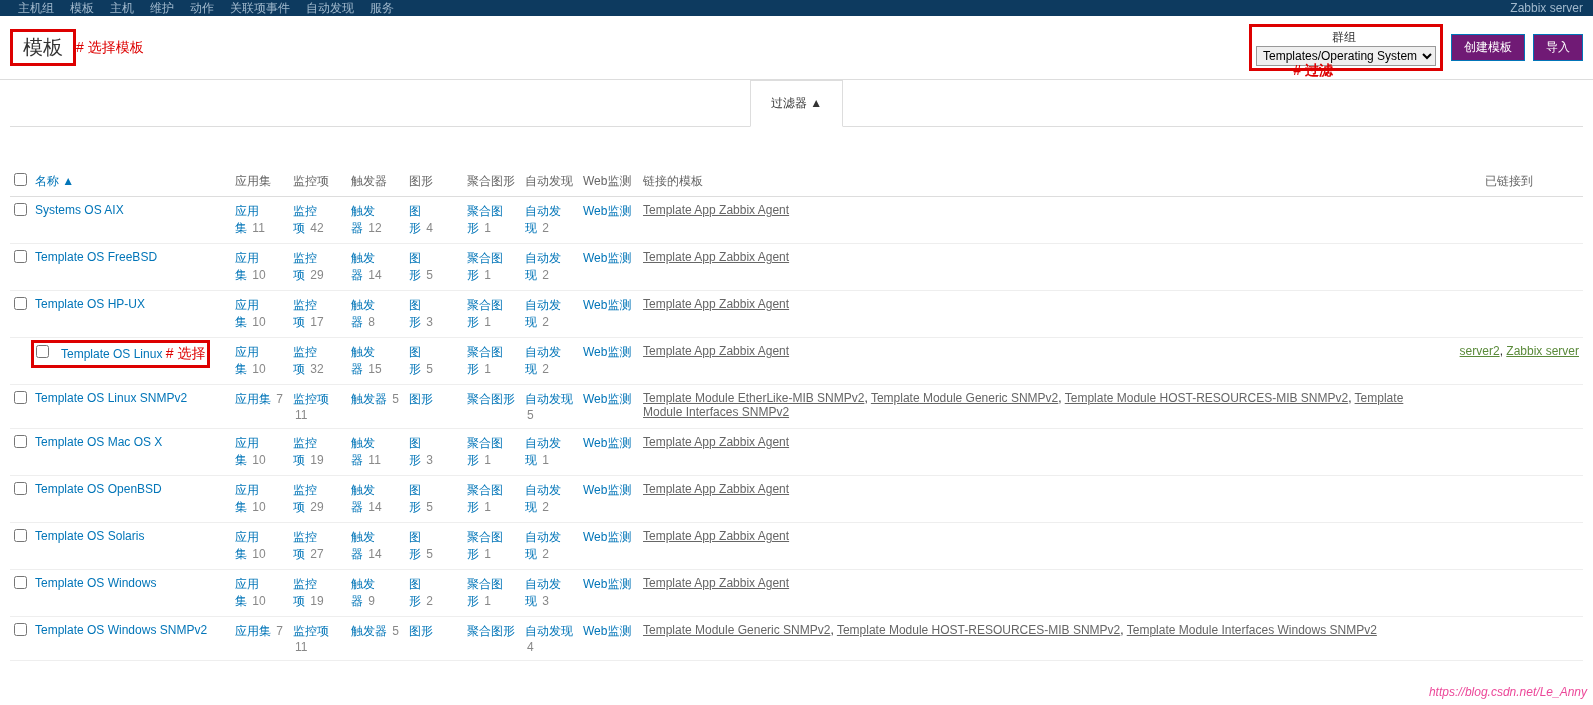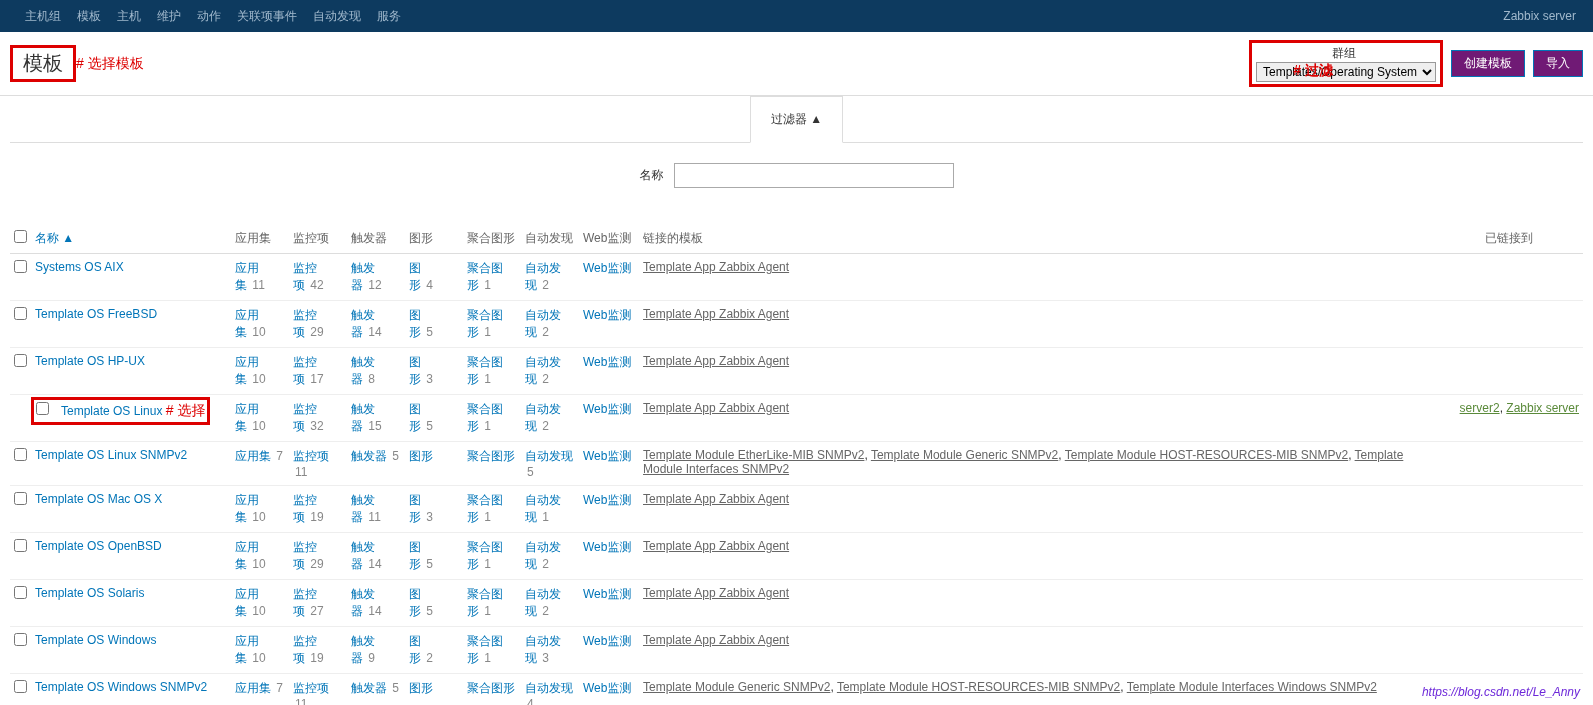--- a/index.html
+++ b/index.html
@@ -1,17 +1,17 @@
 <!DOCTYPE html>
 <html><head>
 <meta charset="utf-8">
 <style>
 * { box-sizing: border-box; margin: 0; padding: 0; }
 body { font-family: Arial, sans-serif; font-size: 12px; background: #fff; color: #333; }
-.top-nav { background: #0d3a5f; height: 32px; display: flex; align-items: center; padding: 0 17px; }
+.top-nav { background: #0d3a5f; height: 16px; display: flex; align-items: center; padding: 0 10px; }
 .top-nav-item { color: #a0b8cc; padding: 0 8px; font-size: 12px; }
 .top-nav-right { margin-left: auto; color: #a0b8cc; font-size: 12px; }
 .header-row { display: flex; align-items: center; padding: 8px 10px; border-bottom: 1px solid #ddd; }
 .title-box { font-size: 20px; padding: 2px 10px; border: 3px solid #d00; }
 .anno-red { color: #d00; font-size: 14px; font-weight: normal; }
 .header-spacer { flex: 1; }
 .group-box { display: flex; align-items: center; border: 3px solid #d00; padding: 2px 4px; flex-direction: column; }
 .group-label { margin-right: 4px; font-size: 12px; }
 .group-select { border: 1px solid #999; font-size: 12px; padding: 1px 2px; width: 180px; }
 .btn { padding: 4px 12px; font-size: 12px; margin-left: 8px; cursor: pointer; border: 1px solid; }
@@ -35,21 +35,21 @@
 .link-u { color: #666; text-decoration: underline; }
 .link-g { color: #5a8a3a; text-decoration: underline; }
 .cnt { color: #888; margin-left: 2px; margin-top: 45px; }
 .sel-box { border: 3px solid #d00; padding: 2px; display: inline-block; margin: -4px; }
 .col-name { width: 200px; }
 .col-narrow { width: 58px; }
 .col-web { width: 60px; }
 .col-linked { }
 .col-linkedto { width: 140px; text-align: right; }
 th.col-linkedto { text-align: right; padding-right: 50px; }
-.watermark { position: fixed; bottom: 6px; right: 13px; color: #6d28d9; font-size: 12px; font-style: italic; }
+.watermark { position: fixed; bottom: 6px; right: 6px; color: #ec4899; font-size: 12px; font-style: italic; }
 </style>
 </head>
 <body>
 
 <div class="top-nav">
   <span class="top-nav-item">主机组</span>
   <span class="top-nav-item">模板</span>
   <span class="top-nav-item">主机</span>
   <span class="top-nav-item">维护</span>
   <span class="top-nav-item">动作</span>
@@ -71,24 +71,20 @@
   </div>
   <button class="btn btn-primary">创建模板</button>
   <button class="btn btn-primary">导入</button>
 </div>
 <div class="anno-filter"># 过滤</div>
 
 <div class="filter-tab-row">
   <div class="filter-tab">过滤器 ▲</div>
 </div>
 <div class="filter-body">
-  <div class="filter-row">
-    <span class="filter-label">名称</span>
-    <input class="filter-input" type="text" value="" style="">
-  </div>
 </div>
 
 <div class="table-wrap">
 <table>
 <thead>
 <tr>
   <th class="chk"><input type="checkbox" style=""></th>
   <th class="col-name sortable">名称 ▲</th>
   <th class="col-narrow">应用集</th>
   <th class="col-narrow">监控项</th>

